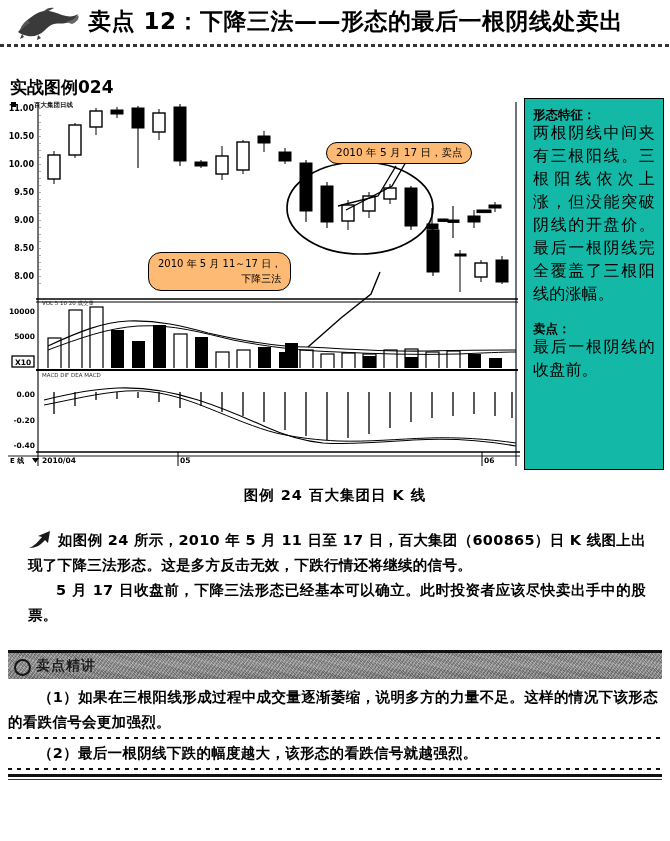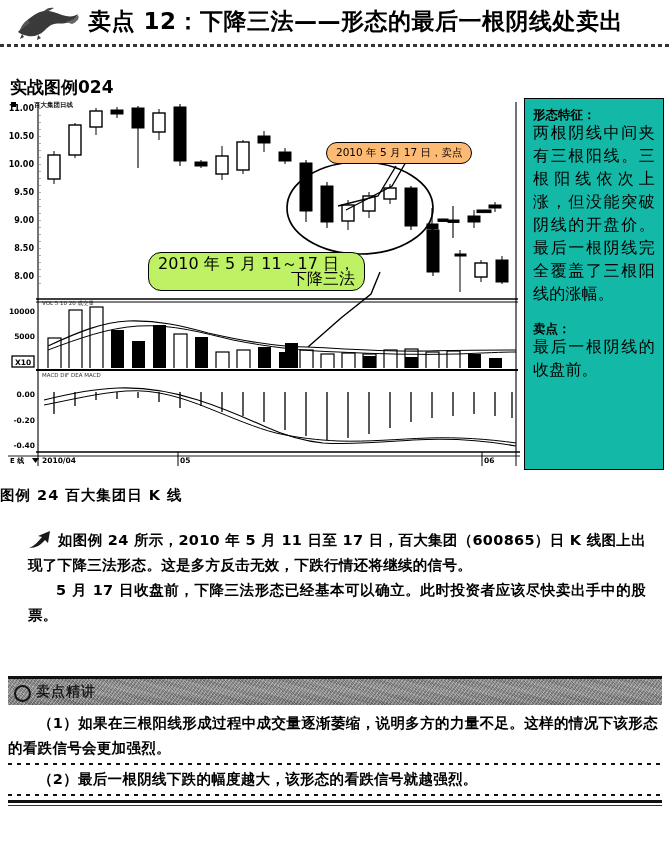--- a/index.html
+++ b/index.html
@@ -43,36 +43,36 @@
     position:absolute;left:524px;top:98px;width:140px;height:372px;
     border:1.6px solid #000;background:#14b8a6;
     box-sizing:border-box;padding:7px 8px 0 8px;
   }
   .info-title{font-size:12.5px;font-weight:bold;line-height:17px;}
   .info-body{font-size:16px;line-height:23px;letter-spacing:.2px;text-align:justify;font-family:Liberation Mono, monospace;}
   .info-gap{height:13px;}
 
   
   .caption{
-    position:absolute;left:0;top:486px;width:670px;
+    position:absolute;left:0;top:486px;width:670px;text-align:center;
     font-size:14.5px;font-weight:bold;letter-spacing:1px;
   }
 
   
   .body-text{
     position:absolute;left:28px;top:528px;width:618px;
     font-size:14.5px;line-height:25px;letter-spacing:.3px;
     font-weight:bold;text-align:justify;
   }
   .arrow-icon{position:absolute;left:28px;top:530px;width:26px;height:20px;}
   .para1{text-indent:30px;}
   .para2{text-indent:28px;}
 
   
-  .tips{position:absolute;left:8px;top:676px;width:654px;}
+  .tips{position:absolute;left:8px;top:650px;width:654px;}
   .tips-topline{width:100%;height:3px;background:#111;}
   .tips-bar{
     position:relative;width:100%;height:26px;
     background:
       repeating-linear-gradient(127deg,rgba(255,255,255,.30) 0 1px,rgba(0,0,0,0) 1px 3px),
       repeating-linear-gradient(43deg,rgba(255,255,255,.22) 0 1px,rgba(0,0,0,0) 1px 2px),
       linear-gradient(180deg,#6d6d6d 0%,#777 45%,#5f5f5f 100%);
     overflow:hidden;
   }
   .tips-bar-label{
@@ -399,21 +399,21 @@
     <line x1="170" y1="352" x2="170" y2="366" stroke="#000" stroke-width="1"></line>
     <line x1="474" y1="352" x2="474" y2="366" stroke="#000" stroke-width="1"></line>
     <line x1="508" y1="352" x2="508" y2="366" stroke="#000" stroke-width="1"></line>
   </svg>
 
   <div style="position:absolute;left:318px;top:42px;border:1.6px solid #000;border-radius:12px;
               background:#fdba74;padding:3px 9px;font-size:10.5px;white-space:nowrap;font-weight:normal;">
     <span>2010 年 5 月 17 日，卖点</span>
   </div>
   <div style="position:absolute;left:140px;top:152px;border:1.6px solid #000;border-radius:13px;
-              background:#bef264;padding:3px 9px 4px 9px;font-size:16px;line-height:15px;white-space:nowrap;">
+              background:#fdba74;padding:3px 9px 4px 9px;font-size:10px;line-height:15px;white-space:nowrap;">
     <div>2010 年 5 月 11～17 日，</div>
     <div>下降三法</div>
   </div>
 </div>
 
 <div class="info-box">
   <div class="info-title">形态特征：</div>
   <div class="info-body">两根阴线中间夹有三根阳线。三根阳线依次上涨，但没能突破阴线的开盘价。最后一根阴线完全覆盖了三根阳线的涨幅。</div>
   <div class="info-gap"></div>
   <div class="info-title">卖点：</div>

